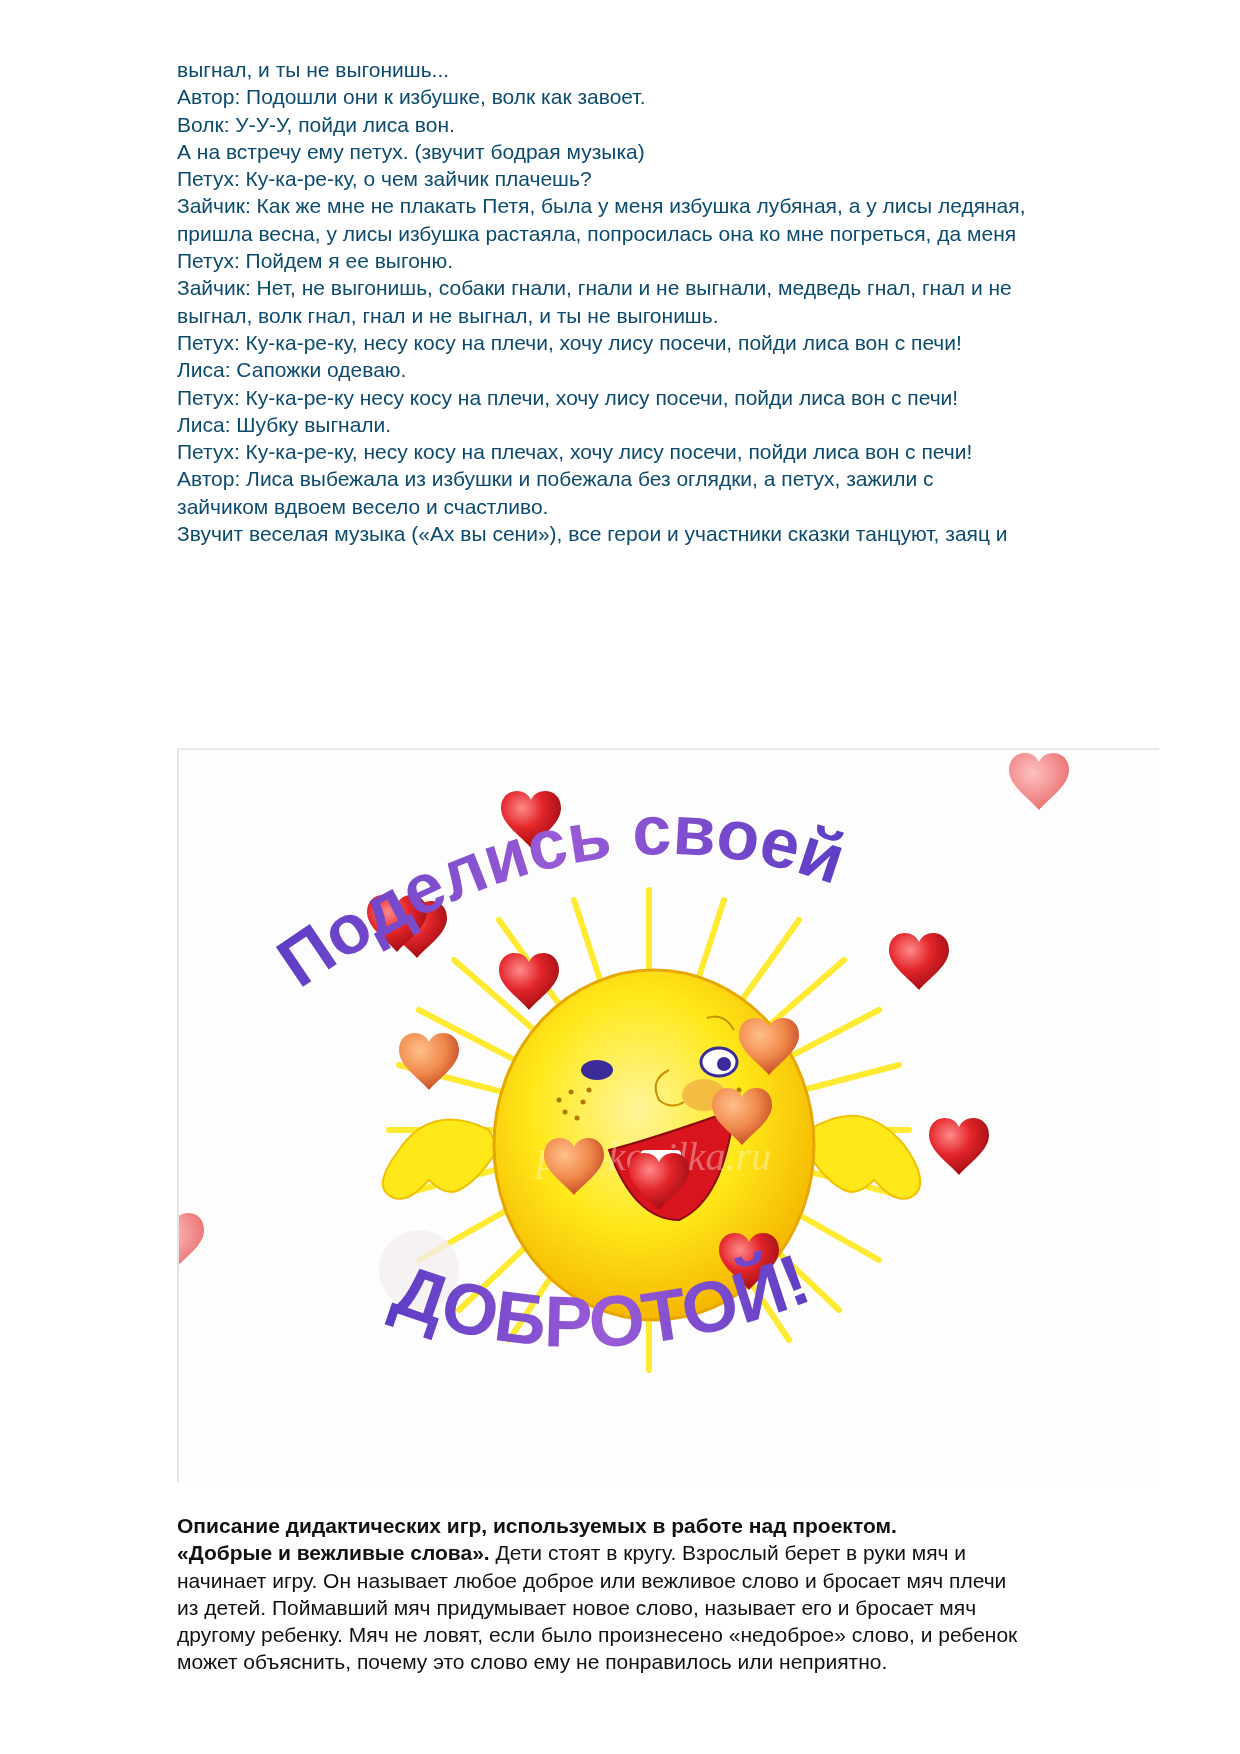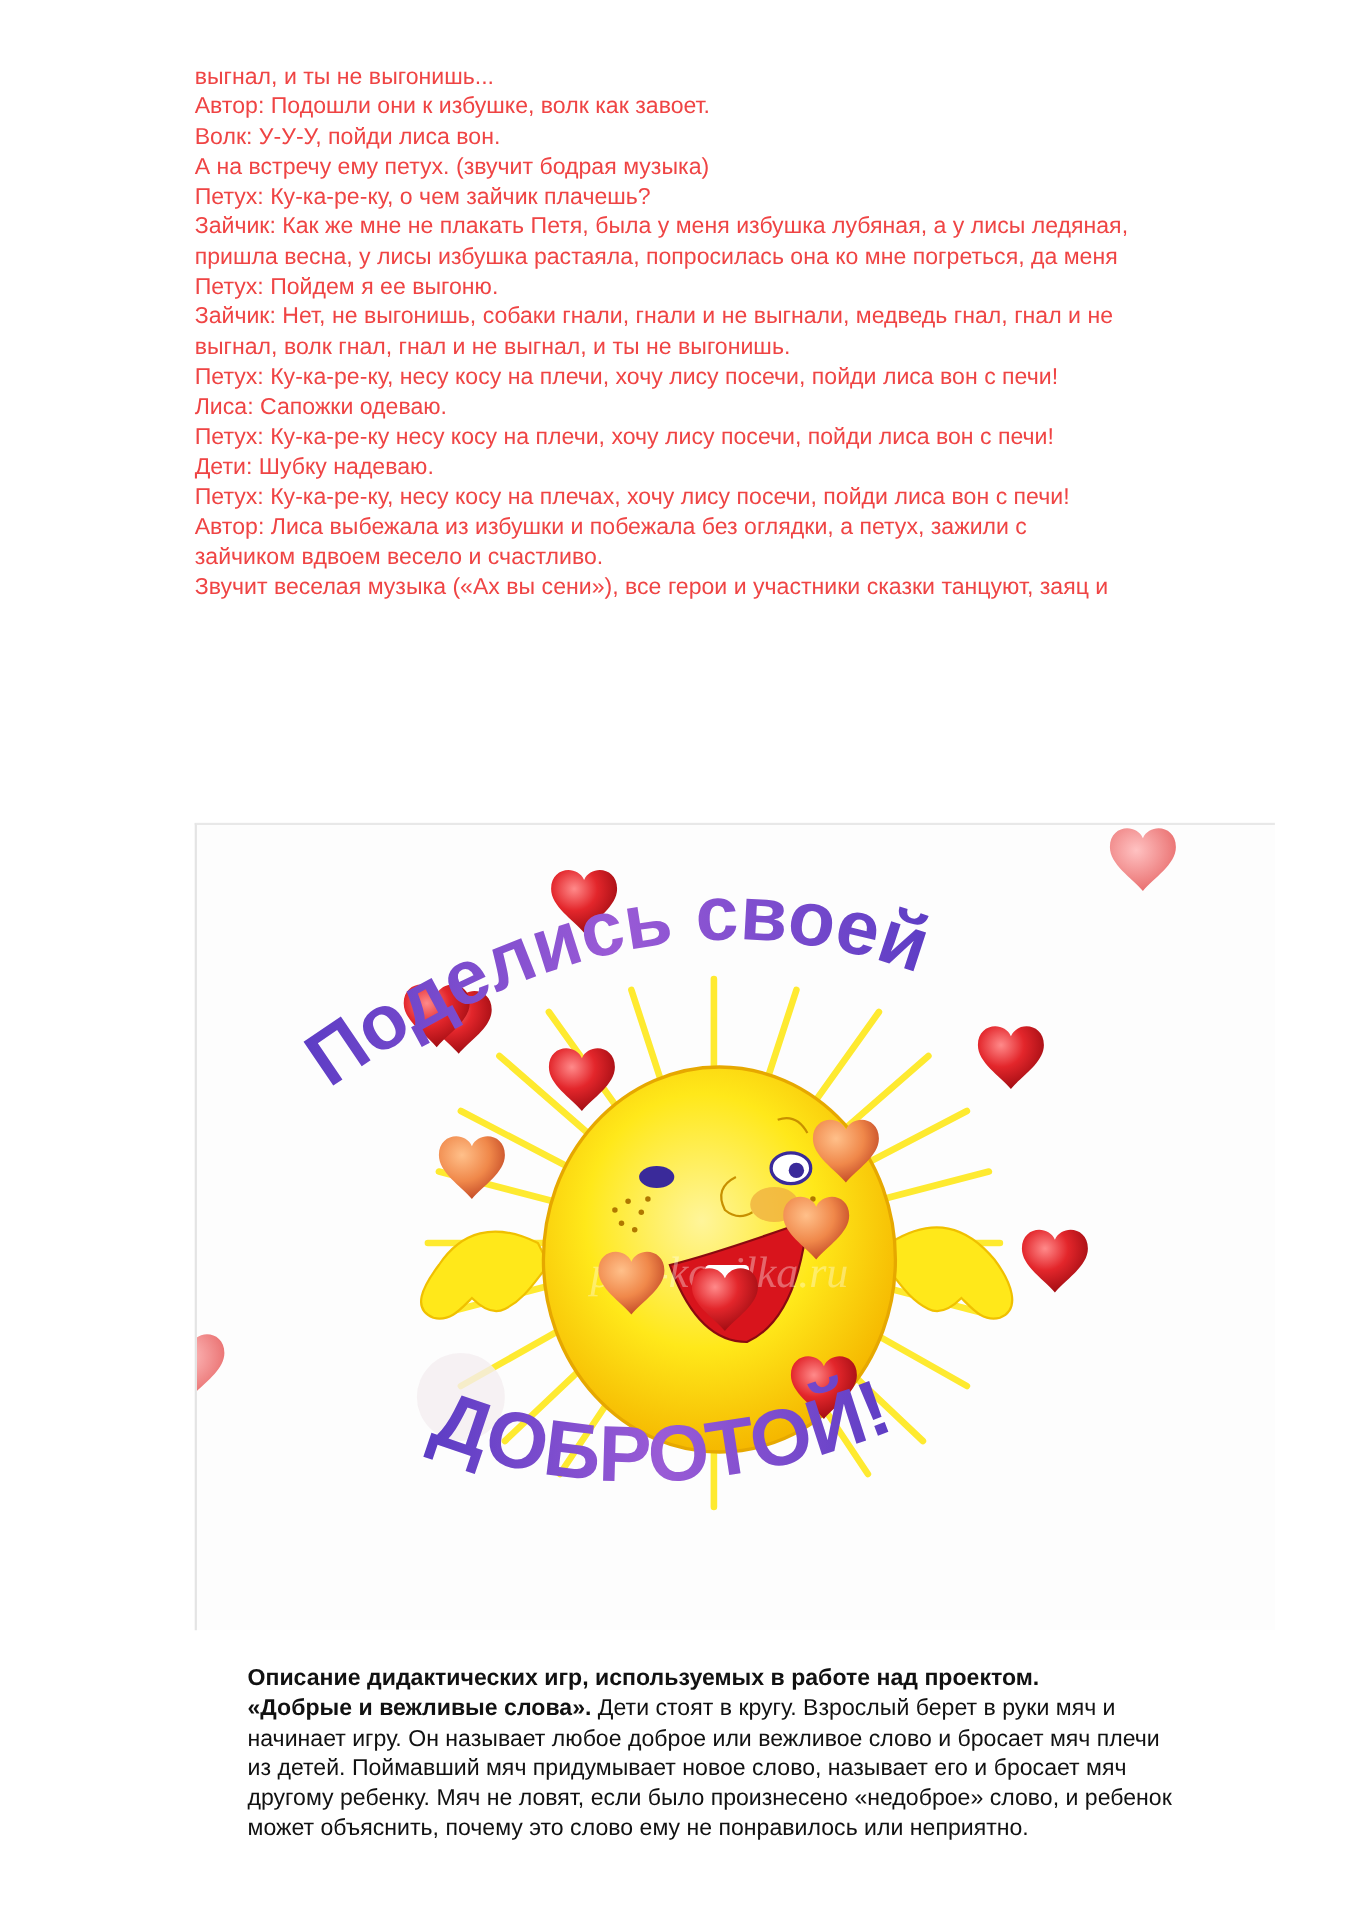--- a/index.html
+++ b/index.html
@@ -1,53 +1,53 @@
 <!DOCTYPE html>
 <html><head>
   <meta charset="utf-8">
   <style>
     html, body { margin: 0; padding: 0; background: #ffffff; }
     body { width: 1240px; height: 1754px; position: relative; overflow: hidden; }
     .page {
       position: absolute; left: 177px; top: 56px; width: 1000px;
       font-family: "Liberation Sans", sans-serif; font-size: 21px;
-      line-height: 27.3px; color: #ef4444;
+      line-height: 27.3px; color: #0c4a6e;
     }
     .line { white-space: nowrap; display: block; }
     .figure {
       position: absolute; left: 177px; top: 748px; width: 980px; height: 732px;
       border-left: 2px solid #e4e4e4; border-top: 2px solid #e8e8e8;
       background: #fdfdfd; overflow: hidden;
     }
     .figure svg { display: block; }
     .desc {
       position: absolute; left: 177px; top: 1512px; width: 990px;
       font-family: "Liberation Sans", sans-serif; font-size: 21px;
-      line-height: 27.3px; color: #111111; margin-left: 48px;
+      line-height: 27.3px; color: #111111;
     }
     .bold { font-weight: bold; }
   </style>
 </head>
 <body>
 
 <div class="page">
   <span class="line">выгнал, и ты не выгонишь...</span>
   <span class="line">Автор: Подошли они к избушке, волк как завоет.</span>
   <span class="line">Волк: У-У-У, пойди лиса вон.</span>
   <span class="line">А на встречу ему петух. (звучит бодрая музыка)</span>
   <span class="line">Петух: Ку-ка-ре-ку, о чем зайчик плачешь?</span>
   <span class="line">Зайчик: Как же мне не плакать Петя, была у меня избушка лубяная, а у лисы ледяная,</span>
   <span class="line">пришла весна, у лисы избушка растаяла, попросилась она ко мне погреться, да меня</span>
   <span class="line">Петух: Пойдем я ее выгоню.</span>
   <span class="line">Зайчик: Нет, не выгонишь, собаки гнали, гнали и не выгнали, медведь гнал, гнал и не</span>
   <span class="line">выгнал, волк гнал, гнал и не выгнал, и ты не выгонишь.</span>
   <span class="line">Петух: Ку-ка-ре-ку, несу косу на плечи, хочу лису посечи, пойди лиса вон с печи!</span>
   <span class="line">Лиса: Сапожки одеваю.</span>
   <span class="line">Петух: Ку-ка-ре-ку несу косу на плечи, хочу лису посечи, пойди лиса вон с печи!</span>
-  <span class="line">Дети: Шубку надеваю.</span>
+  <span class="line">Лиса: Шубку выгнали.</span>
   <span class="line">Петух: Ку-ка-ре-ку, несу косу на плечах, хочу лису посечи, пойди лиса вон с печи!</span>
   <span class="line">Автор: Лиса выбежала из избушки и побежала без оглядки, а петух, зажили с</span>
   <span class="line">зайчиком вдвоем весело и счастливо.</span>
   <span class="line">Звучит веселая музыка («Ах вы сени»), все герои и участники сказки танцуют, заяц и</span>
 </div>
 
 <div class="figure">
   <svg width="980" height="732" viewBox="0 0 980 732" xmlns="http://www.w3.org/2000/svg">
     <defs>
       <radialGradient id="sunGrad" cx="45%" cy="40%" r="60%">

